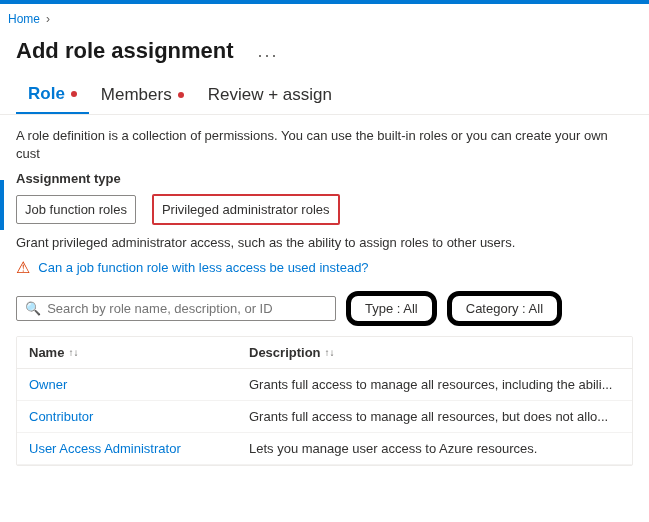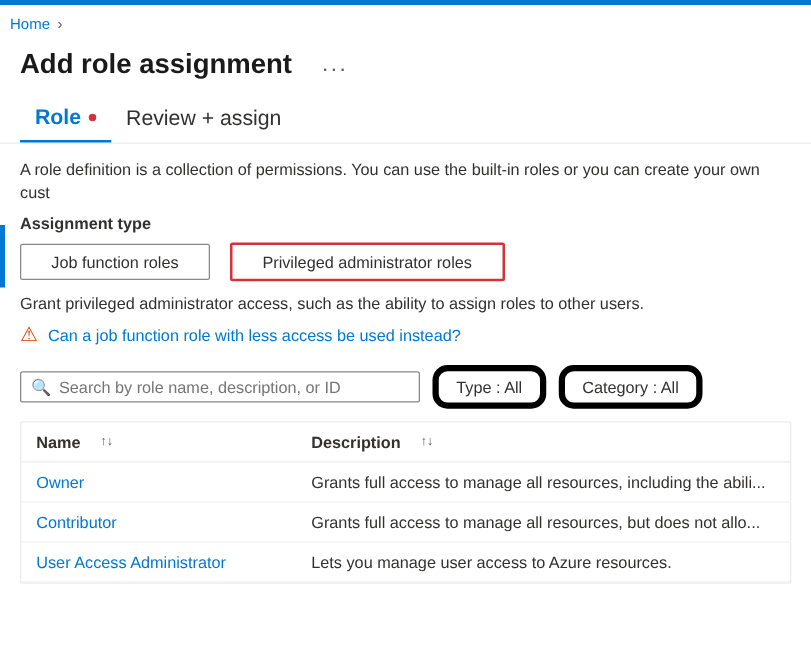--- a/index.html
+++ b/index.html
@@ -92,21 +92,21 @@
       color: #323130;
       margin-bottom: 8px;
     }
     .role-type-buttons {
       display: flex;
       gap: 16px;
       margin-bottom: 10px;
       align-items: center;
     }
     .role-type-btn {
-      padding: 6px 24px;
+      padding: 6px 8px;
       font-size: 13px;
       cursor: pointer;
       border: 1px solid #8a8886;
       background: #fff;
       color: #323130;
       border-radius: 2px;
     }
     .role-type-btn.selected {
       border: 2px solid #d13438;
       font-weight: 500;
@@ -181,21 +181,21 @@
       padding: 8px 12px;
       border-bottom: 1px solid #edebe9;
       background: #fff;
     }
     .col-header {
       font-size: 13px;
       font-weight: 600;
       color: #323130;
       display: flex;
       align-items: center;
-      gap: 16px;
+      gap: 4px;
     }
     .sort-icon {
       font-size: 10px;
       color: #605e5c;
     }
     .table-row {
       display: grid;
       grid-template-columns: 220px 1fr;
       padding: 8px 12px;
       border-bottom: 1px solid #f3f2f1;
@@ -225,20 +225,24 @@
 </div>
 
 <div class="page-header">
   <span class="page-title">Add role assignment</span>
   <span class="ellipsis-btn">...</span>
 </div>
 
 <div class="tabs-bar">
   <div class="tab active">
     <span>Role</span>
+    <span class="dot"></span>
+  </div>
+  <div class="tab">
+    <span>Members</span>
     <span class="dot"></span>
   </div>
   <div class="tab">
     <span>Review + assign</span>
   </div>
 </div>
 
 <div style="position:absolute;left:0;top:180px;width:4px;height:50px;background:#0078d4;"></div>
 
 <div class="content">

